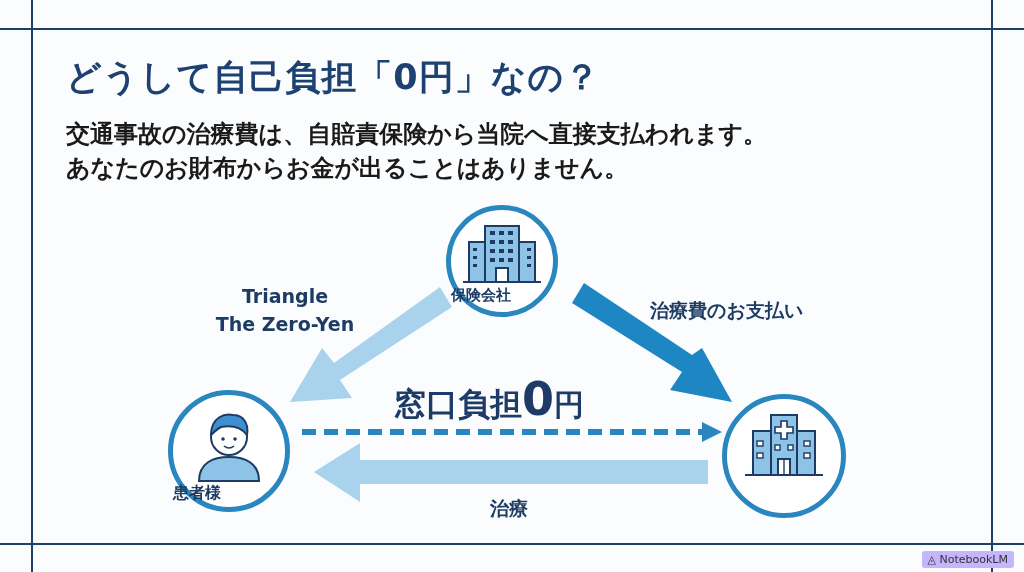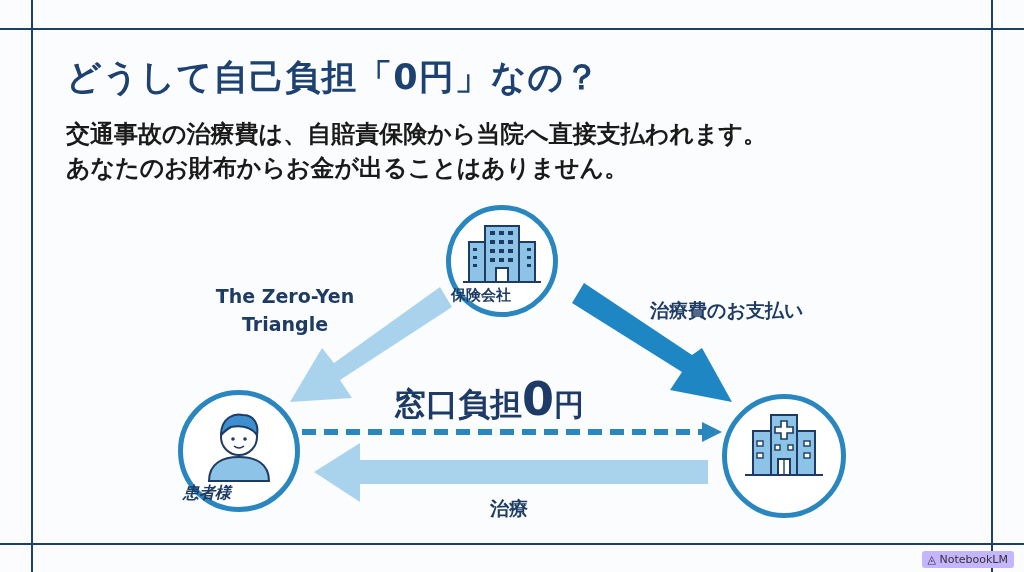--- a/index.html
+++ b/index.html
@@ -62,22 +62,22 @@
     <line x1="302" y1="432" x2="704" y2="432" stroke="#2a86bf" stroke-width="6" stroke-dasharray="14,8"></line>
     <polygon points="702,422 722,432 702,442" fill="#2a86bf"></polygon>
   </g>
 
   <g>
     <polygon points="708,460 708,484 360,484 360,502 314,472 360,443 360,460" fill="#a9d3ec"></polygon>
   </g>
 </svg>
 
 <div class="label-dark" style="left:200px;top:282px;font-size:19px;text-align:center;width:170px;line-height:28px;">
+  <div>Triangle</div>
   <div>The Zero-Yen</div>
-  <div>Triangle</div>
 </div>
 
 <div class="label-dark" style="left:650px;top:298px;font-size:19px;">治療費のお支払い</div>
 
 <div class="label-dark" style="left:394px;top:372px;color:#1d3b66;text-align:center;">
   <span style="font-size:32px;">窓口負担</span><span style="font-size:46px;">0</span><span style="font-size:30px;">円</span>
 </div>
 
 <div class="label-dark" style="left:490px;top:496px;font-size:19px;">治療</div>
 
@@ -105,21 +105,21 @@
       <rect x="76" y="30" width="4" height="3"></rect>
         <rect x="76" y="38" width="4" height="3"></rect>
         <rect x="76" y="46" width="4" height="3"></rect>
     </g>
     <rect x="45" y="50" width="12" height="14" fill="#ffffff" stroke="#1d3b63" stroke-width="2"></rect>
     <line x1="12" y1="64" x2="90" y2="64" stroke="#1d3b63" stroke-width="2"></line>
   </svg>
   <div class="node-label" style="top:76px;font-size:15px;">保険会社</div>
 </div>
 
-<div class="node" style="left:178px;top:390px;width:122px;height:122px;font-style:italic;">
+<div class="node" style="left:168px;top:390px;width:122px;height:122px;">
   <svg width="112" height="80" style="position:absolute;left:0;top:8px;">
     <path d="M26 78 C26 60 40 54 56 54 C72 54 86 60 86 78 Z" fill="#8cc3e6" stroke="#1d3b63" stroke-width="2"></path>
     <circle cx="56" cy="34" r="18" fill="#ffffff" stroke="#1d3b63" stroke-width="2"></circle>
     <path d="M38 32 C38 14 52 10 60 12 C70 12 76 20 74 32 C68 24 60 22 48 24 C44 26 40 30 38 32 Z" fill="#3d8fd0" stroke="#1d3b63" stroke-width="2"></path>
     <circle cx="50" cy="36" r="1.8" fill="#1d3b63"></circle>
     <circle cx="62" cy="36" r="1.8" fill="#1d3b63"></circle>
     <path d="M51 43 Q56 47 61 43" fill="none" stroke="#1d3b63" stroke-width="1.6"></path>
   </svg>
   <div class="node-label" style="top:88px;font-size:16px;">患者様</div>
 </div>

